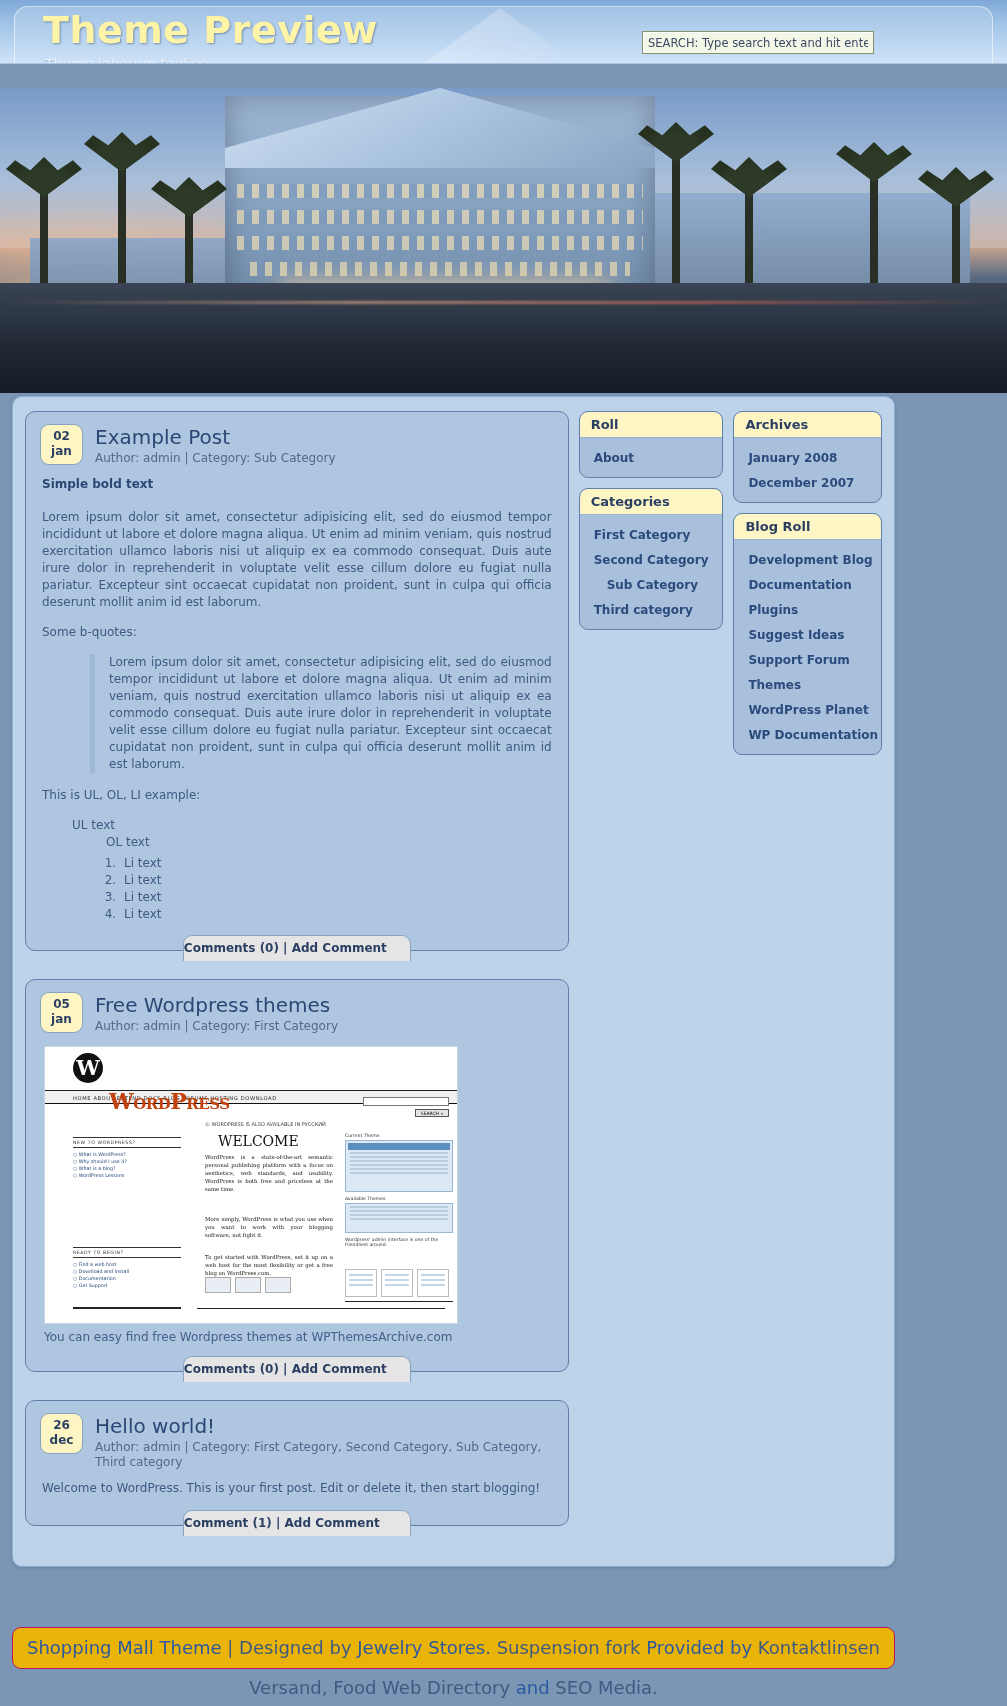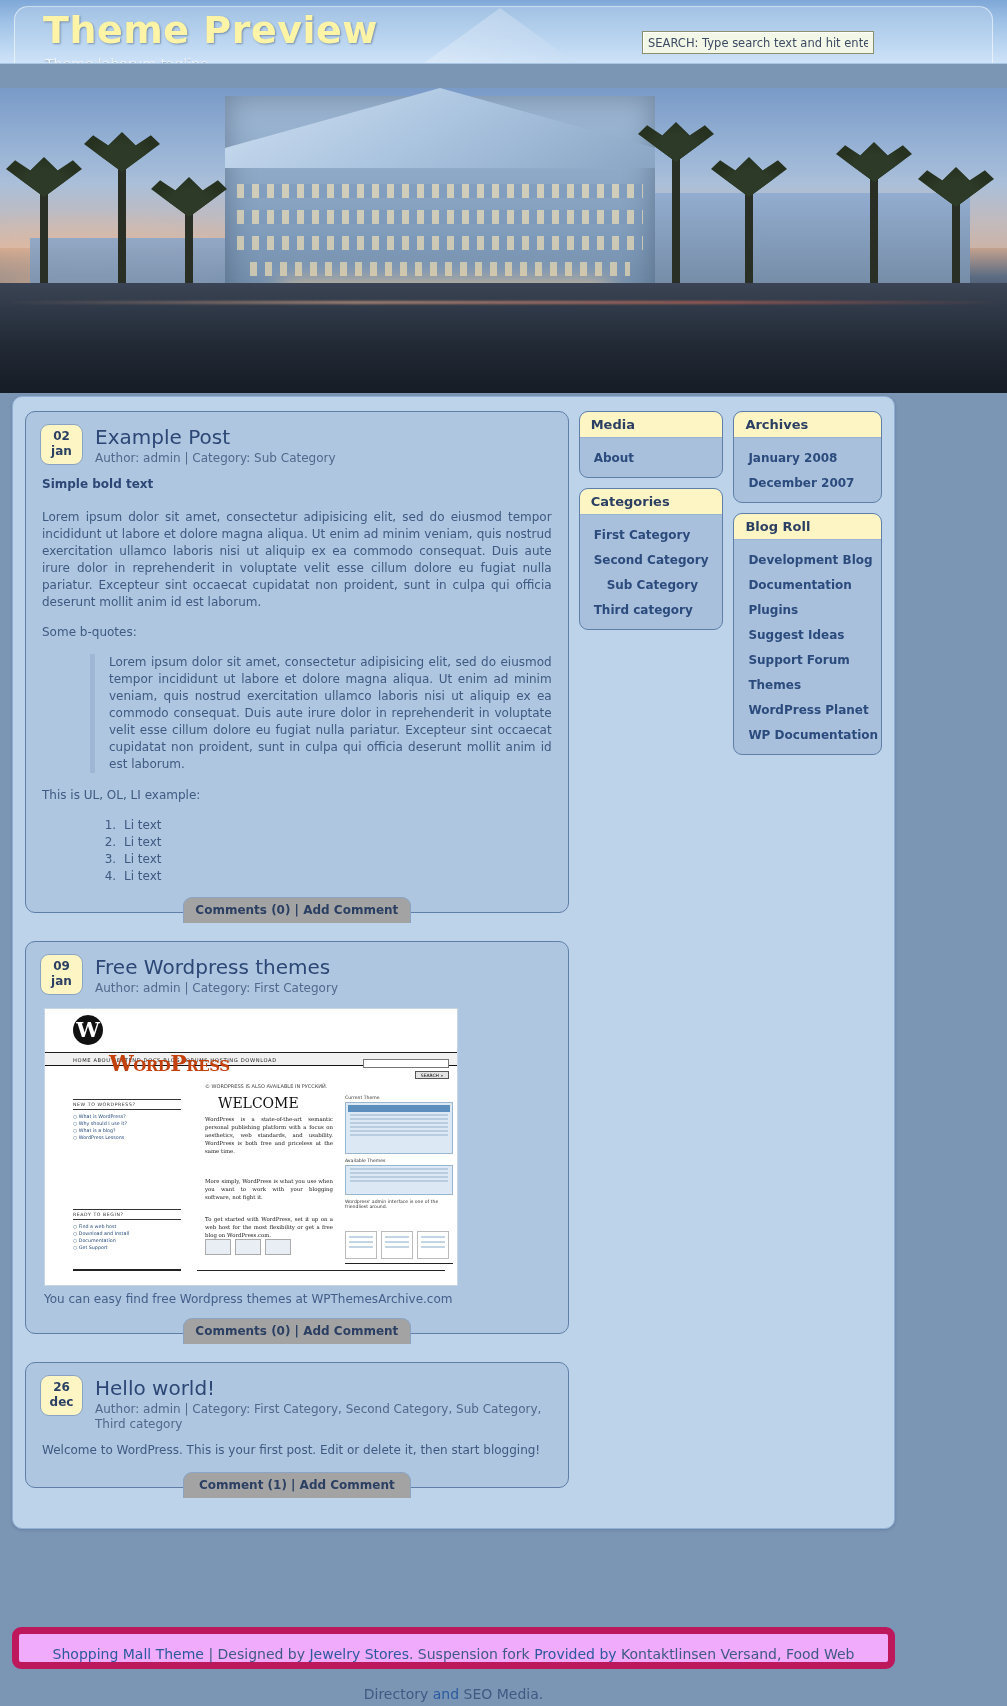--- a/index.html
+++ b/index.html
@@ -186,25 +186,25 @@
   .ulol li{ line-height:17px; }
   .ulol .sub{ padding-left:34px; }
   ol.ulol2{ margin:0 0 6px 0; padding-left:78px; font-size:12px; color:#3f5a82; }
   ol.ulol2 li{ line-height:17px; padding-left:4px; }
   .post-caption{ font-size:12px; color:#44608a; padding:6px 2px 0 2px; }
 
   .commentbar{
     display:block;
     width:228px;
     margin:12px auto -11px auto;
-    background:#a3a3a3;
+    background:#e5e5e5;
     border:1px solid #8aa3c2;
     border-radius:9px 9px 0 0;
     border-bottom:none;
-    text-align:center;
+    text-align:left;
     font-size:12px; font-weight:bold; color:#2b3f63;
     padding:5px 0 6px 0;
     cursor:pointer;
   }
 
   
   .widget{
     background:#a8c0dc;
     border:1px solid #5f7fa8;
     border-radius:9px;
@@ -293,25 +293,25 @@
     position:absolute; height:1px; background:#222;
   }
   .wpshot .wp-cards{
     position:absolute; left:160px; bottom:30px; display:flex; gap:4px;
   }
   .wpshot .wp-card{ width:26px; height:16px; border:1px solid #aaa; background:#e9eef4; }
 
   
   #footer{
     position:absolute; left:12px; top:1627px; width:883px; height:42px;
-    background:#f0abfc;
-    border:7px solid #be185d;
+    background:#eab308;
+    border:1px solid #be185d;
     border-radius:9px;
     text-align:center;
-    font-size:14px; color:#3f5a82;
+    font-size:18px; color:#3f5a82;
     line-height:40px;
   }
   #footer a{ color:#2c5aa0; text-decoration:none; }
 </style>
 </head>
 <body>
 
 <div id="page">
 
   <div id="header">
@@ -363,34 +363,38 @@
             </div>
           </div>
           <div class="post-body">
             <p class="lead">Simple bold text</p>
             <p>Lorem ipsum dolor sit amet, consectetur adipisicing elit, sed do eiusmod tempor incididunt ut labore et dolore magna aliqua. Ut enim ad minim veniam, quis nostrud exercitation ullamco laboris nisi ut aliquip ex ea commodo consequat. Duis aute irure dolor in reprehenderit in voluptate velit esse cillum dolore eu fugiat nulla pariatur. Excepteur sint occaecat cupidatat non proident, sunt in culpa qui officia deserunt mollit anim id est laborum.</p>
             <p>Some b-quotes:</p>
             <blockquote>
               <p>Lorem ipsum dolor sit amet, consectetur adipisicing elit, sed do eiusmod tempor incididunt ut labore et dolore magna aliqua. Ut enim ad minim veniam, quis nostrud exercitation ullamco laboris nisi ut aliquip ex ea commodo consequat. Duis aute irure dolor in reprehenderit in voluptate velit esse cillum dolore eu fugiat nulla pariatur. Excepteur sint occaecat cupidatat non proident, sunt in culpa qui officia deserunt mollit anim id est laborum.</p>
             </blockquote>
             <p>This is UL, OL, LI example:</p>
+            <ul class="ulol">
+              <li>UL text</li>
+              <li class="sub">OL text</li>
+            </ul>
             <ol class="ulol2">
               <li>Li text</li>
               <li>Li text</li>
               <li>Li text</li>
               <li>Li text</li>
             </ol>
           </div>
           <div class="commentbar">Comments (0)  |  Add Comment</div>
         </div>
 
         <div class="post">
           <div class="post-head">
             <div class="datebox">
-              <div>09</div>
+              <div>05</div>
               <div>jan</div>
             </div>
             <div class="post-headtext">
               <h2 class="post-title">Free Wordpress themes</h2>
               <div class="post-meta">Author: admin  |  Category: First Category</div>
             </div>
           </div>
           <div class="post-body">
 
             <div class="wpshot">
@@ -492,21 +496,21 @@
             <p>Welcome to WordPress. This is your first post. Edit or delete it, then start blogging!</p>
           </div>
           <div class="commentbar">Comment (1)  |  Add Comment</div>
         </div>
 
       </div>
 
       <div id="sidebar1">
 
         <div class="widget">
-          <h3>Media</h3>
+          <h3>Roll</h3>
           <ul>
             <li>
               <a href="#">About</a>
             </li>
           </ul>
         </div>
 
         <div class="widget">
           <h3>Categories</h3>
           <ul>

